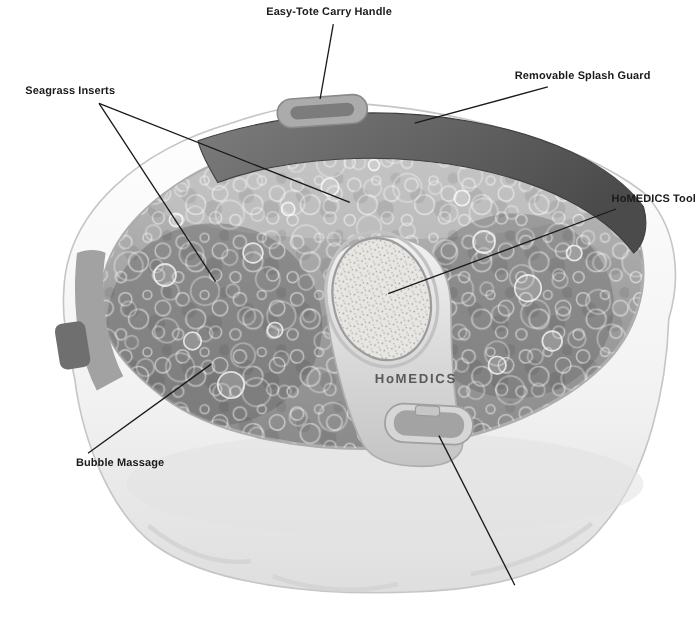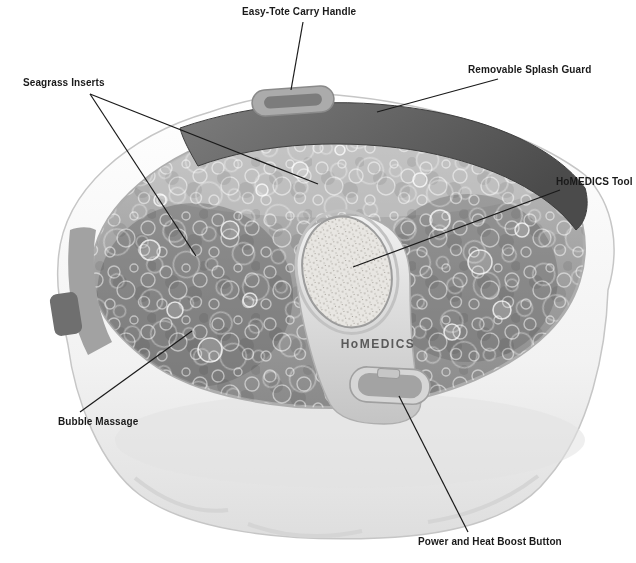--- a/index.html
+++ b/index.html
@@ -163,17 +163,16 @@
   </svg>
 
   <div class="label" style="left:242px; top:6px;">Easy-Tote Carry Handle</div>
 
   <div class="label" style="left:23px; top:77px;">Seagrass Inserts</div>
 
   <div class="label" style="left:468px; top:64px;">Removable Splash Guard</div>
 
   <div class="label" style="left:556px; top:176px;">HoMEDICS Tool</div>
 
-  <div class="label" style="left:14px; top:416px;padding-left:44px;">Bubble Massage</div>
+  <div class="label" style="left:25px; top:416px;padding-left:44px;">Bubble Massage</div>
 
-  <div class="label" style="left:418px; top:536px;">Power and Heat Boost Button</div>
 
 </div>
 
 </body></html>

